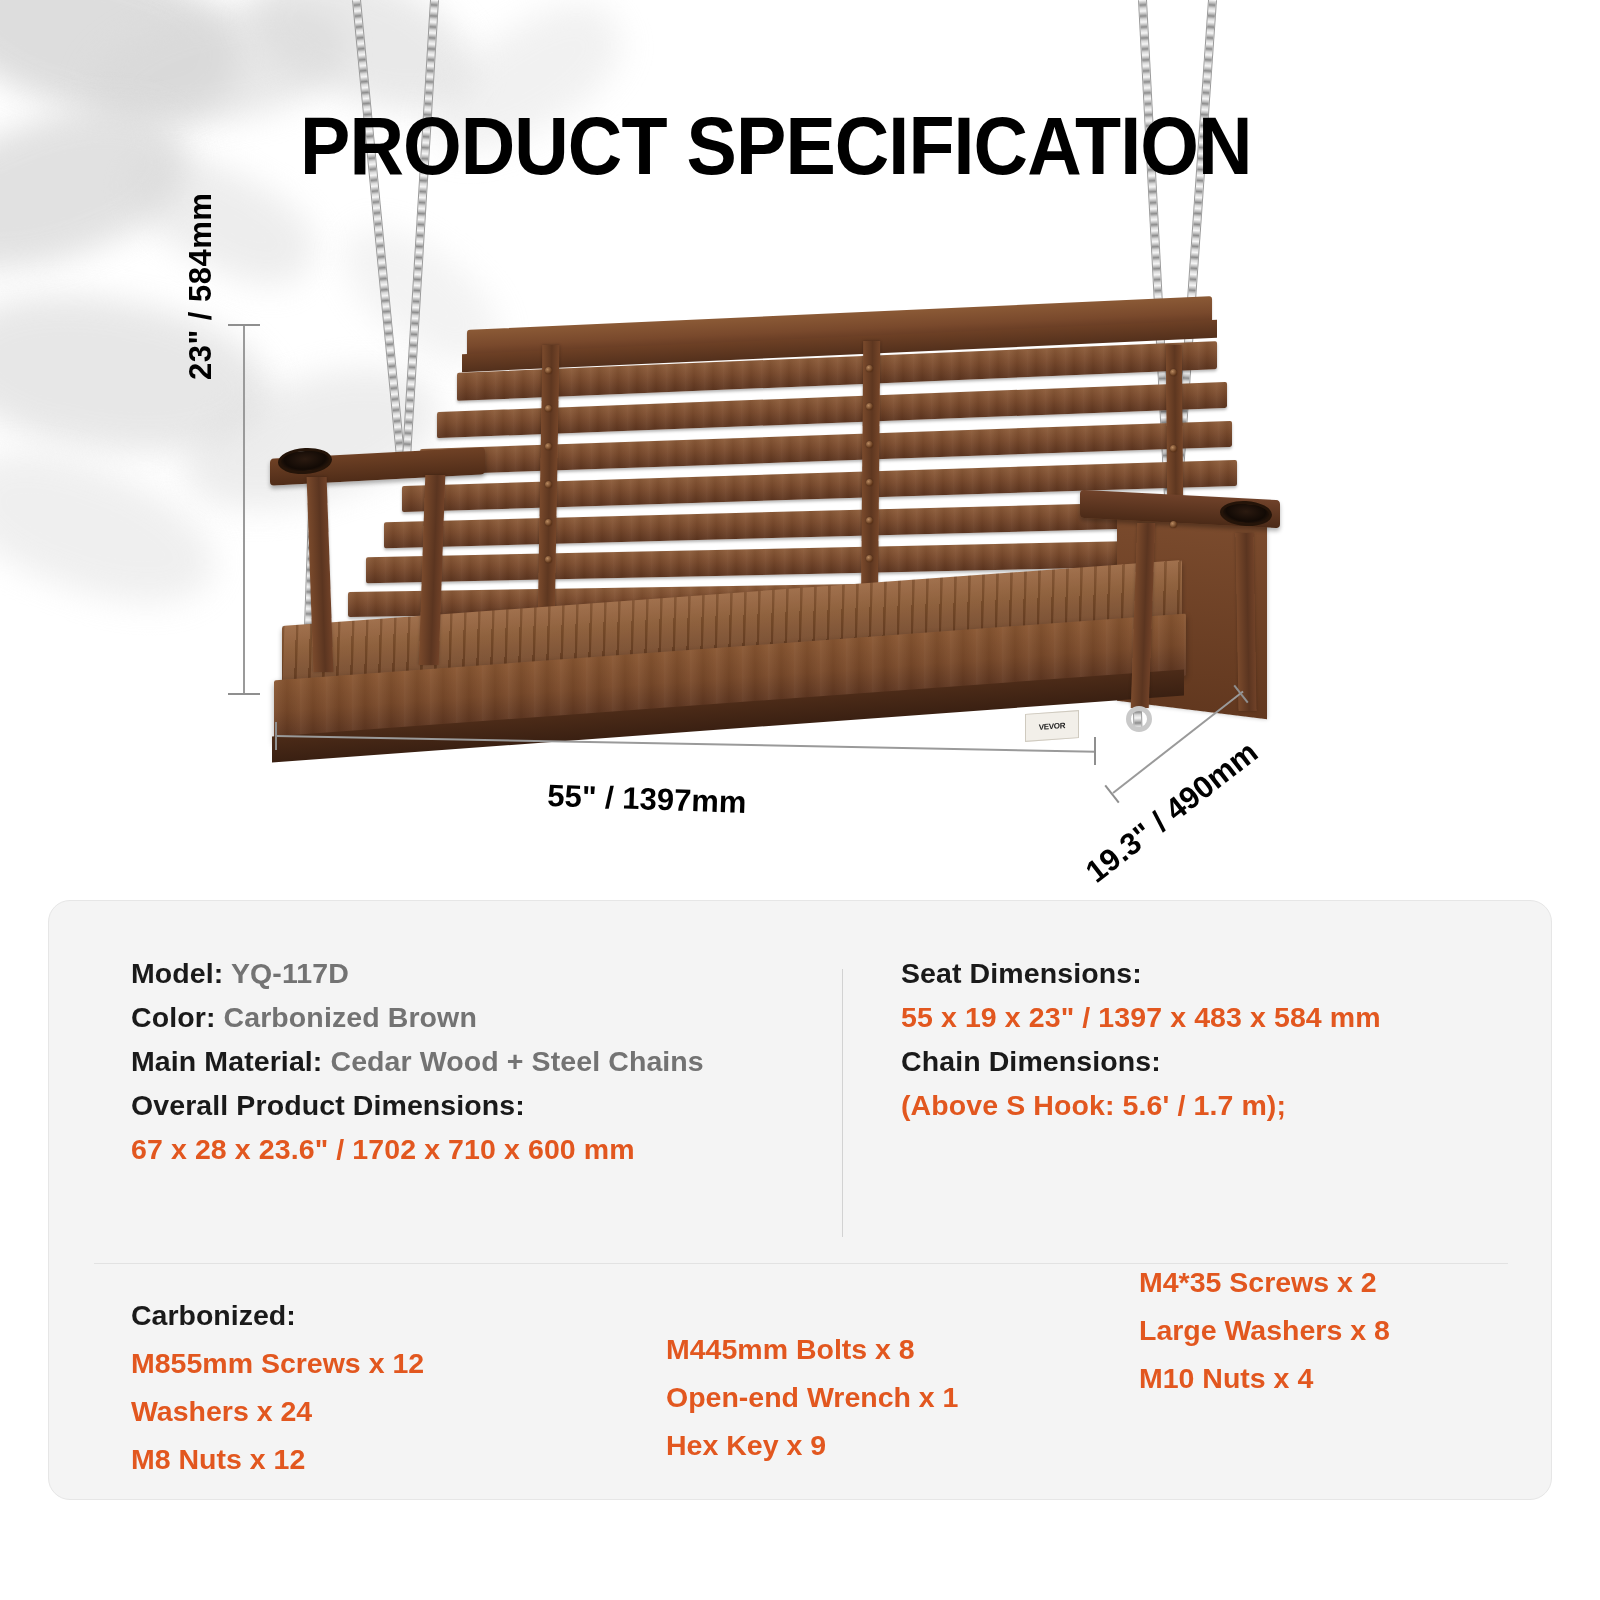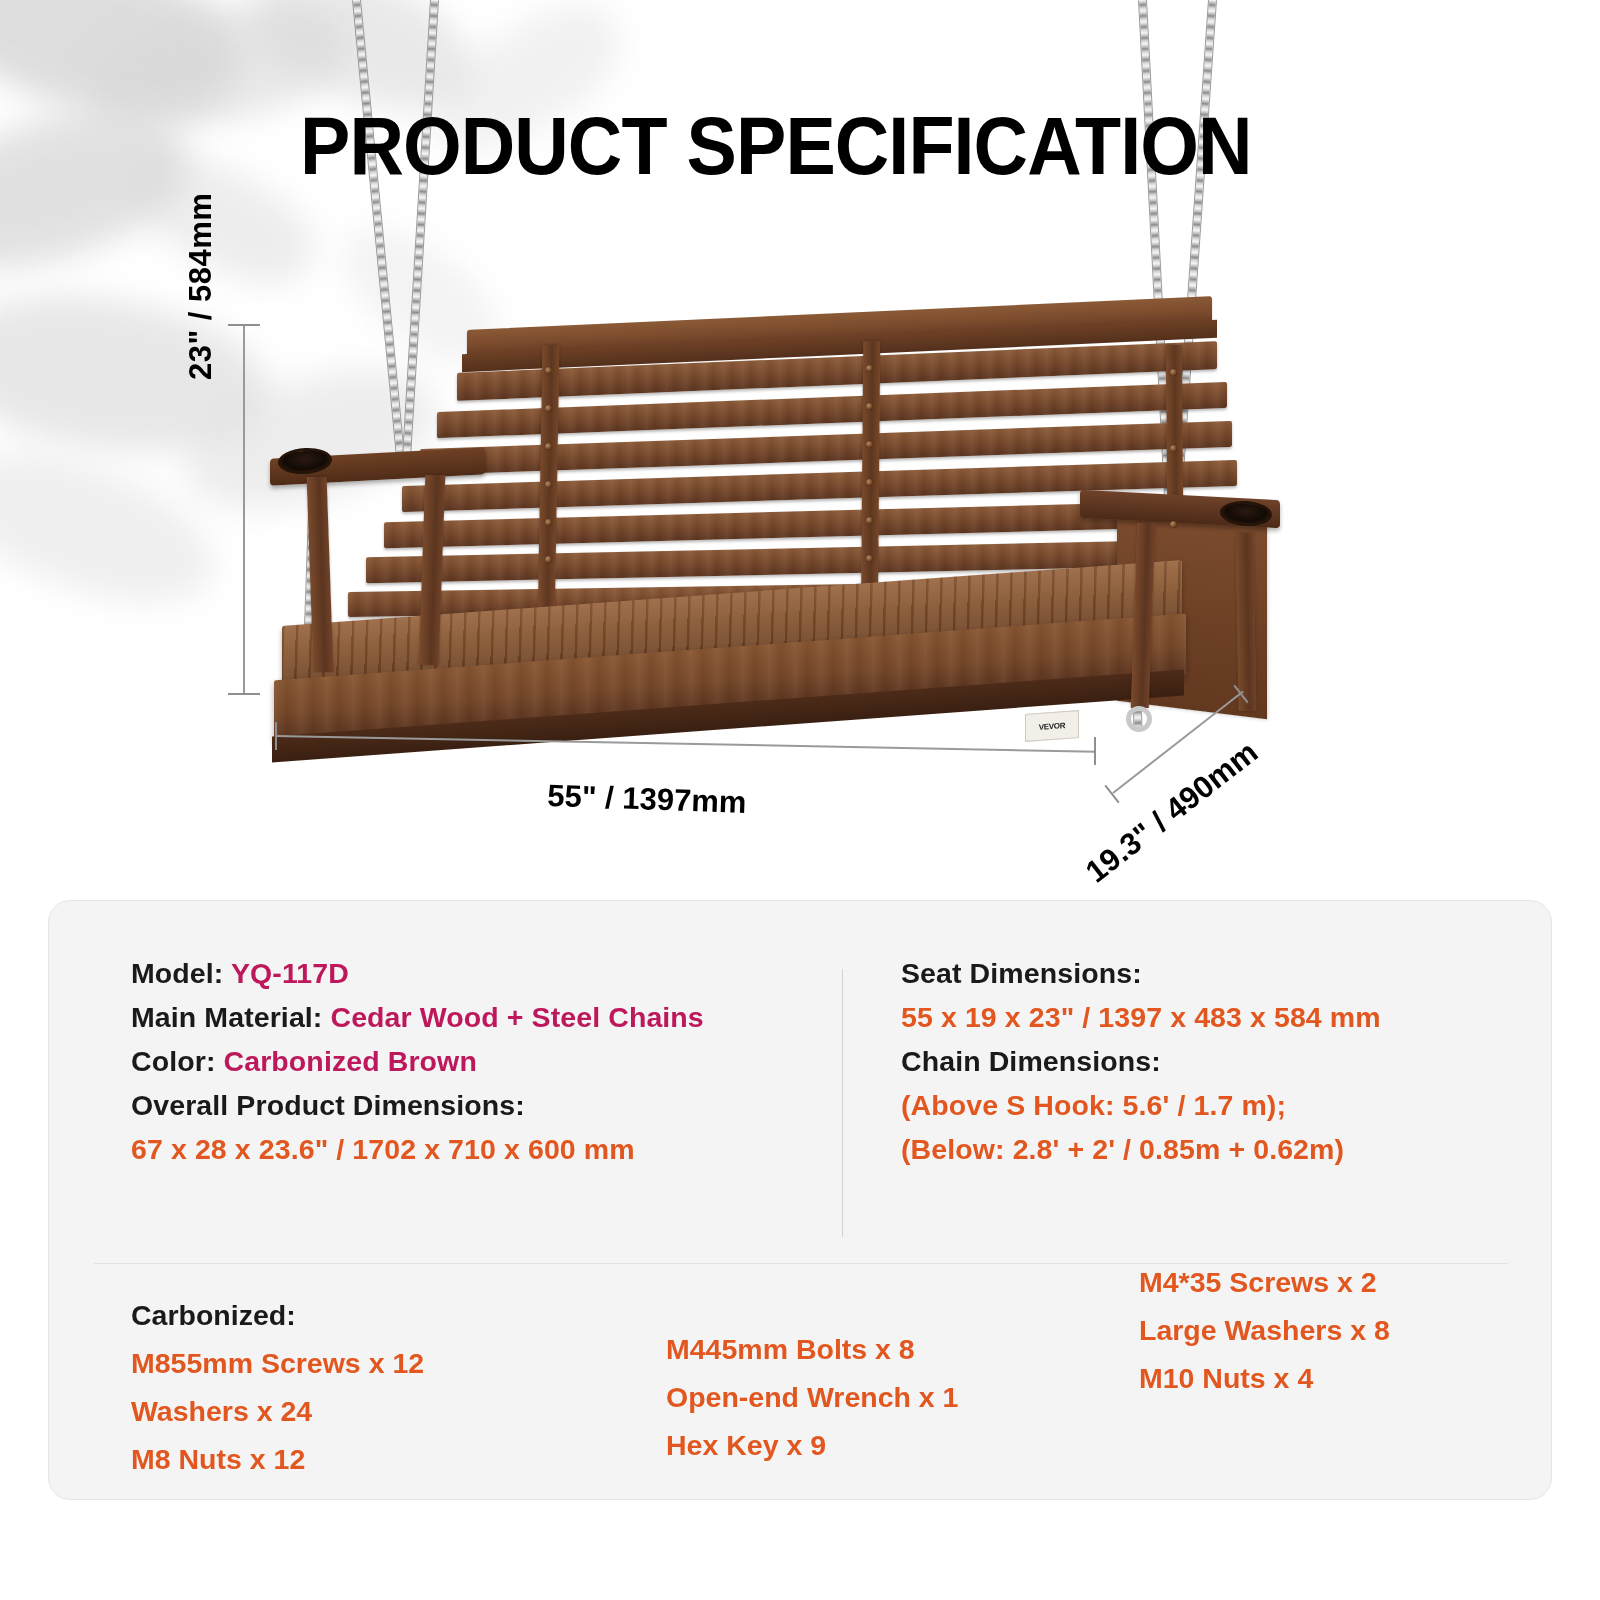--- a/index.html
+++ b/index.html
@@ -248,21 +248,21 @@
 
   .spec-col-left { position:absolute; left:82px; top:50px; width:700px; }
   .spec-col-right{ position:absolute; left:852px; top:50px; width:600px; }
 
   .spec-line{
     font-size:28.5px; font-weight:bold; color:#1a1a1a;
     line-height:44px; white-space:nowrap;
     font-family:"Liberation Sans Narrow","Liberation Sans",sans-serif;
     letter-spacing:.1px;
   }
-  .spec-line .val{ color:#be185d; }
+  .spec-line .val{ color:#737373; }
   .spec-line.val-only{ color:#e2571f; }
 
   .acc-wrap{ position:absolute; left:0; top:362px; width:100%; height:238px; }
   .acc-c1{ position:absolute; left:82px;  top:28px; }
   .acc-c2{ position:absolute; left:617px; top:62px; }
   .acc-c3{ position:absolute; left:1090px;top:-5px; }
   .acc-head{
     font-size:28.5px; font-weight:bold; color:#1a1a1a; line-height:48px;
     font-family:"Liberation Sans Narrow","Liberation Sans",sans-serif;
     white-space:nowrap;
@@ -379,37 +379,36 @@
 
   <div class="card-top">
     <div class="v-div"></div>
 
     <div class="spec-col-left">
       <div class="spec-line">
         <span>Model: </span>
         <span class="val">YQ-117D</span>
       </div>
       <div class="spec-line">
+        <span>Color: </span>
+        <span class="val">Carbonized Brown</span>
+      </div>
+      <div class="spec-line">
         <span>Main Material: </span>
         <span class="val">Cedar Wood + Steel Chains</span>
-      </div>
-      <div class="spec-line">
-        <span>Color: </span>
-        <span class="val">Carbonized Brown</span>
       </div>
       <div class="spec-line">Overall Product Dimensions:</div>
       <div class="spec-line val-only">67 x 28 x 23.6" / 1702 x 710 x 600 mm</div>
     </div>
 
     <div class="spec-col-right">
       <div class="spec-line">Seat Dimensions:</div>
       <div class="spec-line val-only">55 x 19 x 23" / 1397 x 483 x 584 mm</div>
       <div class="spec-line">Chain Dimensions:</div>
       <div class="spec-line val-only">(Above S Hook: 5.6' / 1.7 m);</div>
-      <div class="spec-line val-only">(Below: 2.8' + 2' / 0.85m + 0.62m)</div>
     </div>
   </div>
 
   <div class="h-div"></div>
 
   <div class="acc-wrap">
     <div class="acc-c1">
       <div class="acc-head">Carbonized:</div>
       <div class="acc-item">M855mm Screws x 12</div>
       <div class="acc-item">Washers x 24</div>

